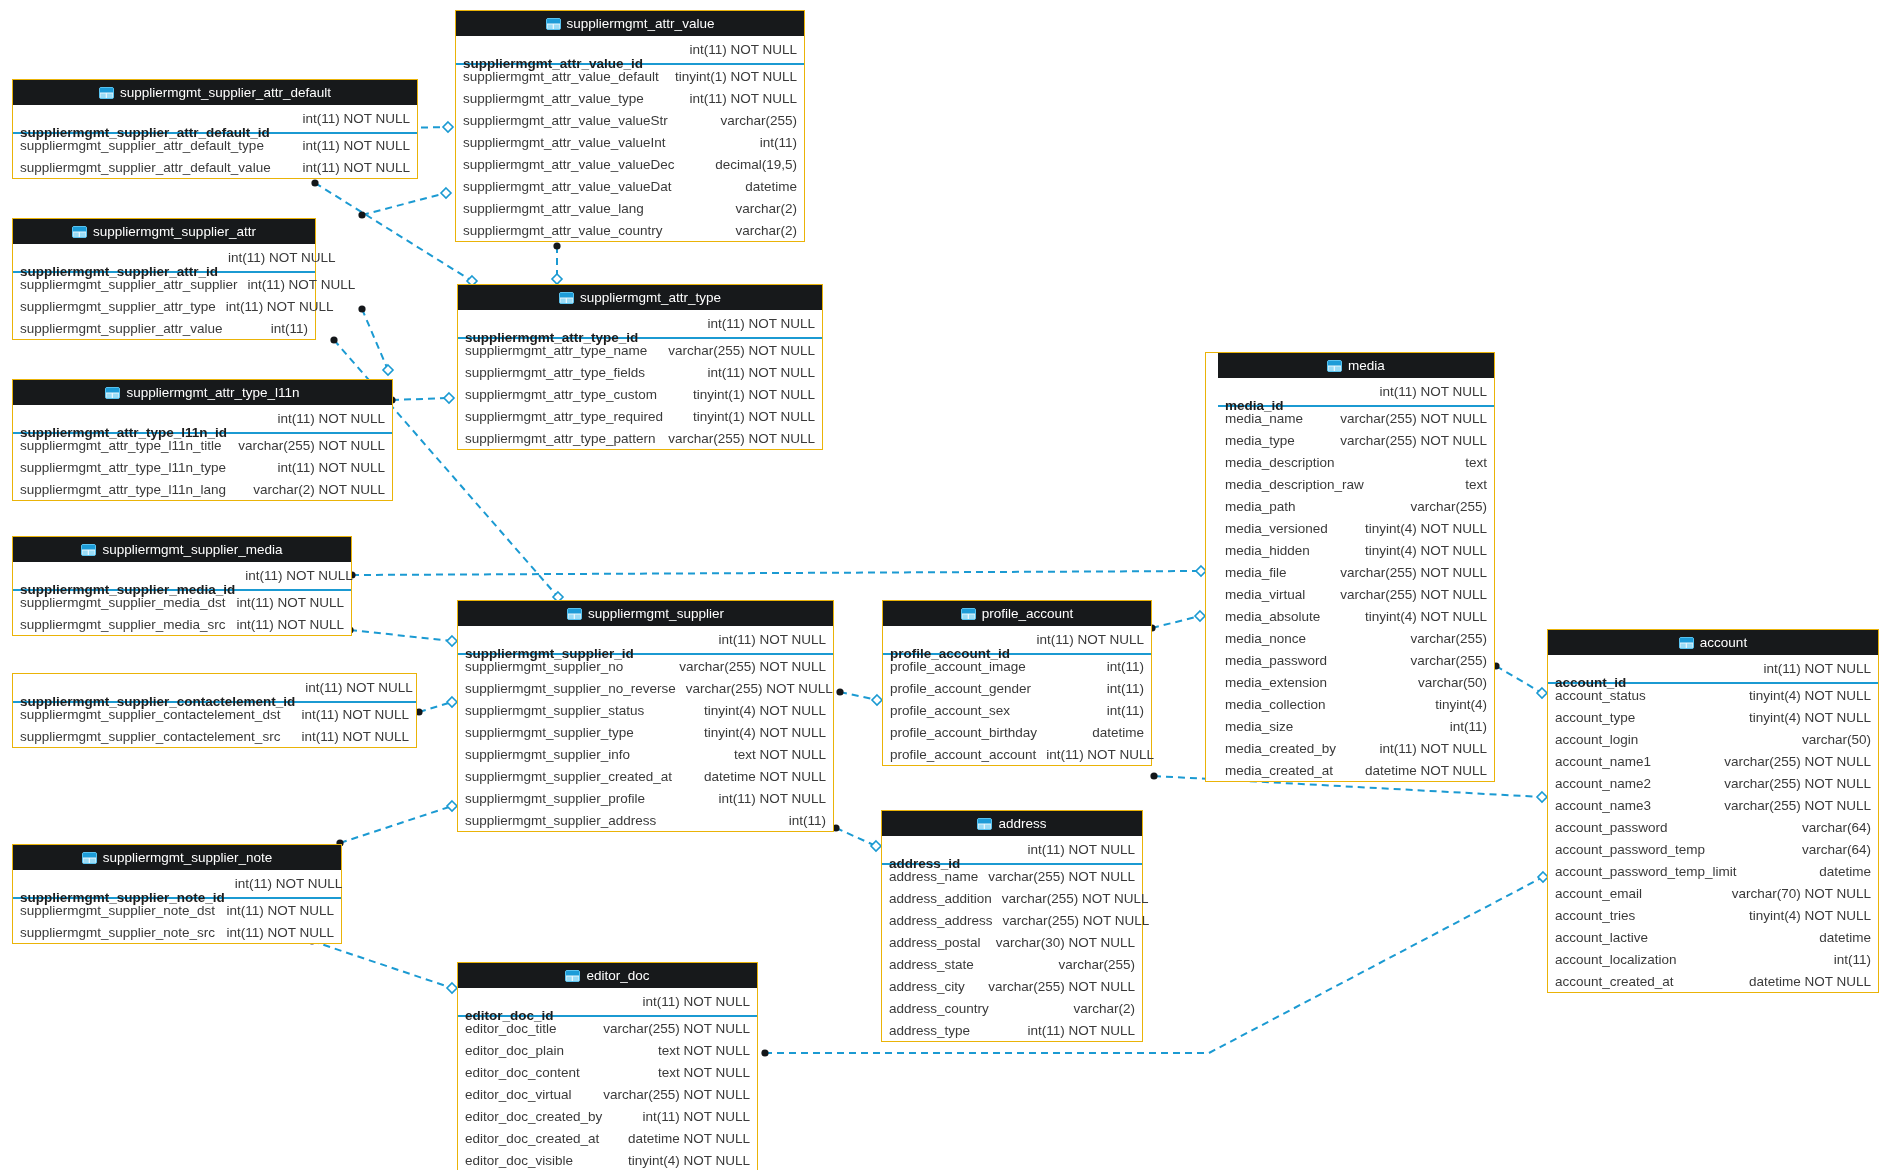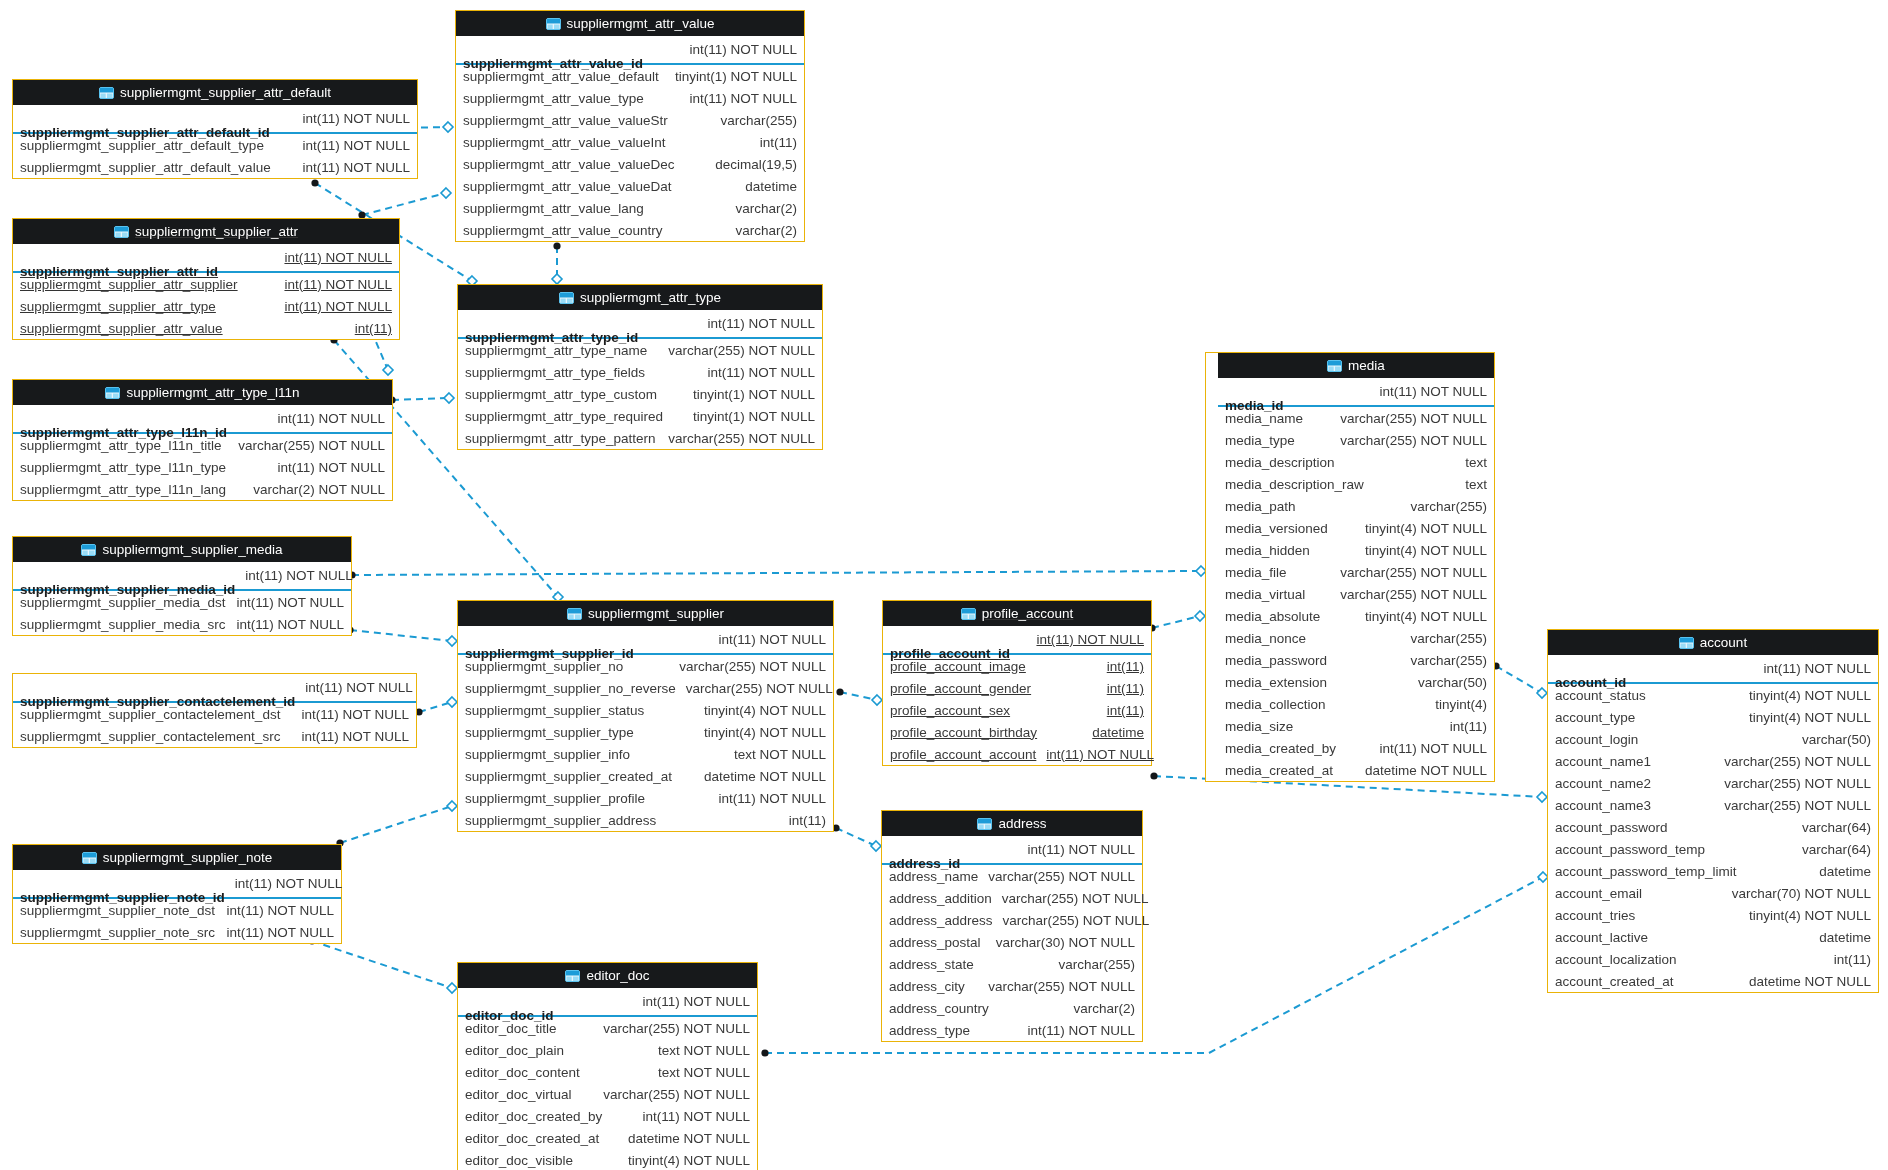--- a/index.html
+++ b/index.html
@@ -110,21 +110,21 @@
       </div>
       <div class="row">
         <span class="cname">suppliermgmt_supplier_attr_default_type</span>
         <span class="ctype">int(11) NOT NULL</span>
       </div>
       <div class="row">
         <span class="cname">suppliermgmt_supplier_attr_default_value</span>
         <span class="ctype">int(11) NOT NULL</span>
       </div>
     </div>
-    <div class="table" style="left: 12px; top: 218px; width: 388px; text-decoration: underline;">
+    <div class="table" style="left: 12px; top: 218px; width: 304px;">
       <div class="thead">
         <span class="ticon">
           <svg width="15" height="12" viewBox="0 0 15 12">
             <rect x="0.5" y="0.5" width="14" height="11" rx="1.5" fill="#e8f6fd" stroke="#59c2ef"></rect>
             <rect x="1" y="1" width="13" height="4.5" fill="#1d9cd8"></rect>
             <rect x="1.5" y="6.5" width="5.2" height="4.5" fill="#9adcf6"></rect>
             <rect x="8" y="6.5" width="5.5" height="4.5" fill="#9adcf6"></rect>
           </svg>
         </span>
         <span>suppliermgmt_supplier_attr</span>
@@ -367,21 +367,21 @@
       </div>
       <div class="row">
         <span class="cname">suppliermgmt_supplier_profile</span>
         <span class="ctype">int(11) NOT NULL</span>
       </div>
       <div class="row">
         <span class="cname">suppliermgmt_supplier_address</span>
         <span class="ctype">int(11)</span>
       </div>
     </div>
-    <div class="table" style="left: 882px; top: 600px; width: 270px; text-decoration: underline;">
+    <div class="table" style="left: 882px; top: 600px; width: 270px;">
       <div class="thead">
         <span class="ticon">
           <svg width="15" height="12" viewBox="0 0 15 12">
             <rect x="0.5" y="0.5" width="14" height="11" rx="1.5" fill="#e8f6fd" stroke="#59c2ef"></rect>
             <rect x="1" y="1" width="13" height="4.5" fill="#1d9cd8"></rect>
             <rect x="1.5" y="6.5" width="5.2" height="4.5" fill="#9adcf6"></rect>
             <rect x="8" y="6.5" width="5.5" height="4.5" fill="#9adcf6"></rect>
           </svg>
         </span>
         <span>profile_account</span>

